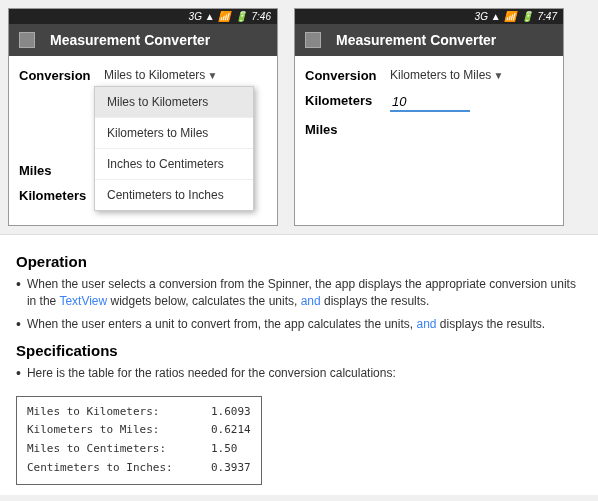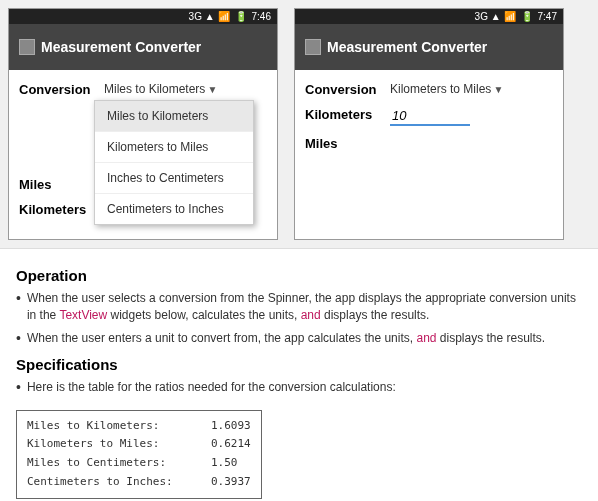--- a/index.html
+++ b/index.html
@@ -29,33 +29,34 @@
     .status-bar {
       background: #222;
       color: #fff;
       font-size: 10px;
       text-align: right;
       padding: 2px 6px;
       display: flex;
       justify-content: flex-end;
       align-items: center;
       gap: 4px;
+      font-style: italic;
     }
 
     .status-bar span { font-size: 10px; }
 
     .app-bar {
       background: #444;
       color: #fff;
-      padding: 15px 10px;
+      padding: 8px 10px;
       font-size: 14px;
       font-weight: bold;
       display: flex;
       align-items: center;
-      gap: 6px;
+      gap: 15px;
     }
 
     .app-bar .app-icon {
       width: 16px;
       height: 16px;
       background: #888;
       border: 1px solid #aaa;
       display: inline-block;
       flex-shrink: 0;
     }
@@ -161,21 +162,21 @@
       line-height: 1.4;
     }
 
     .bullet-dot {
       font-size: 14px;
       color: #333;
       flex-shrink: 0;
       margin-top: -1px;
     }
 
-    .highlight-blue { color: #be185d; }
+    .highlight-blue { color: #3b82f6; }
 
     .specs-table {
       border: 1px solid #666;
       padding: 6px 10px;
       font-size: 11px;
       font-family: monospace;
       color: #333;
       display: inline-block;
       margin-top: 4px;
       line-height: 1.7;

